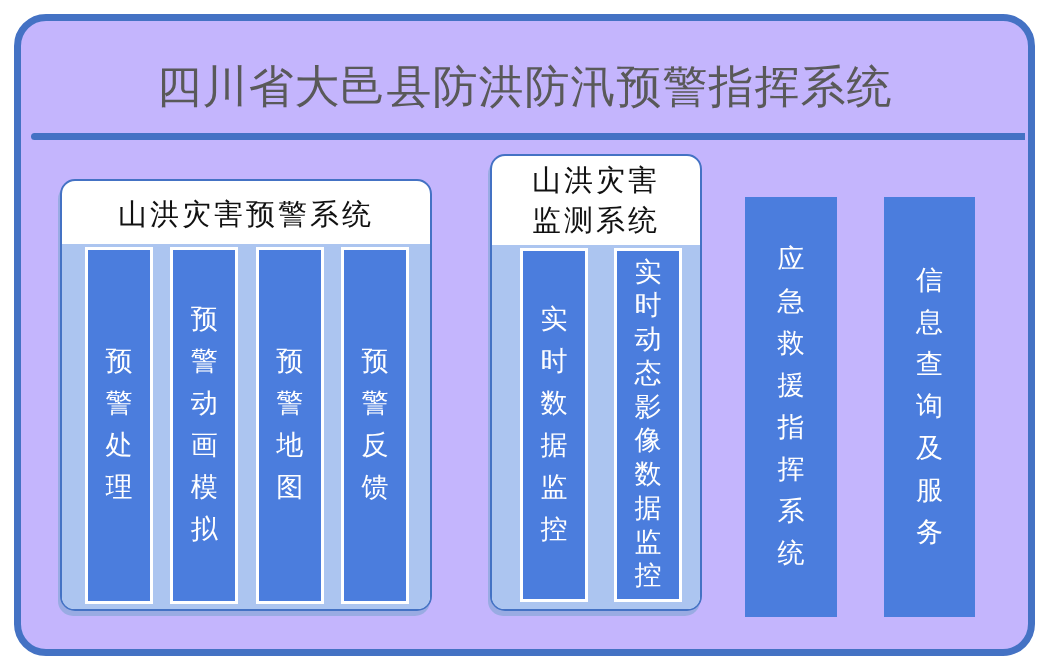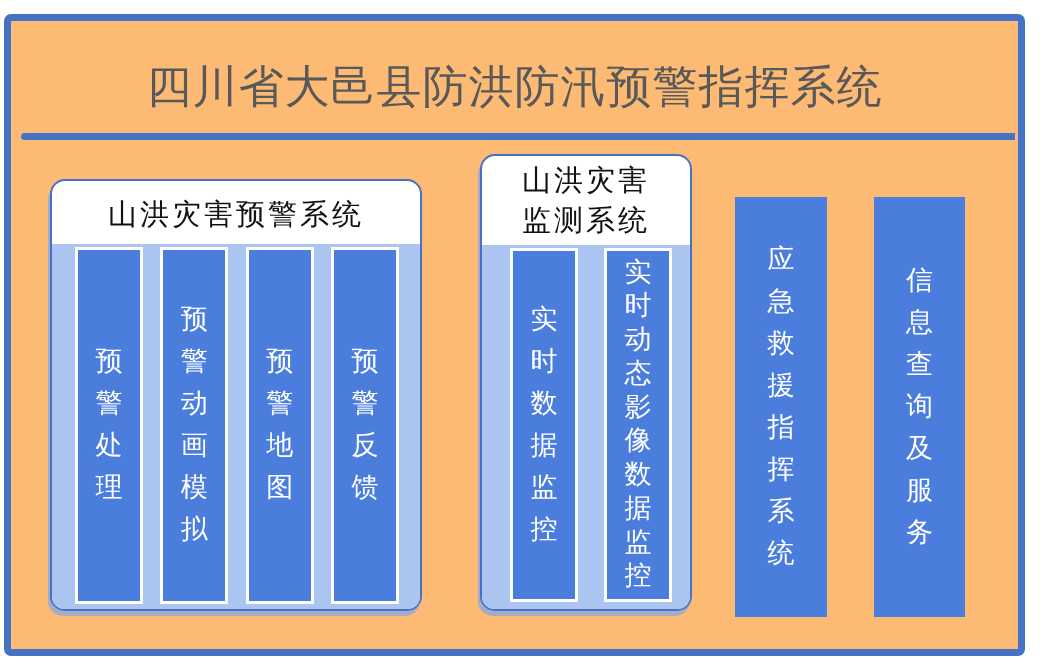--- a/index.html
+++ b/index.html
@@ -9,23 +9,23 @@
     --title_text:#595959;
     --bar_text:#FFFFFF;
     --header_text:#111111;
   }
   html,body{margin:0;padding:0;background:#ffffff;}
   .canvas{
     position:relative;width:1044px;height:669px;background:#ffffff;overflow:hidden;
     font-family:"Liberation Sans", sans-serif;
   }
   .frame{
-    position:absolute;left:4px;top:14px;width:1021px;height:642px;
-    border:7px solid var(--frame_border);border-radius:7px;box-sizing:border-box;
-    background:#fdba74;
+    position:absolute;left:14px;top:14px;width:1021px;height:642px;
+    border:7px solid var(--frame_border);border-radius:32px;box-sizing:border-box;
+    background:#c4b5fd;
   }
   .title{
     position:absolute;left:0;right:0;top:36px;text-align:center;
     font-size:45px;font-weight:400;letter-spacing:1px;color:var(--title_text);
     font-family:"Liberation Sans", sans-serif;white-space:nowrap;
   }
   .separator{
     position:absolute;left:10px;top:112px;width:994px;height:7px;
     background:var(--frame_border);border-radius:4px 0 0 4px;
   }

